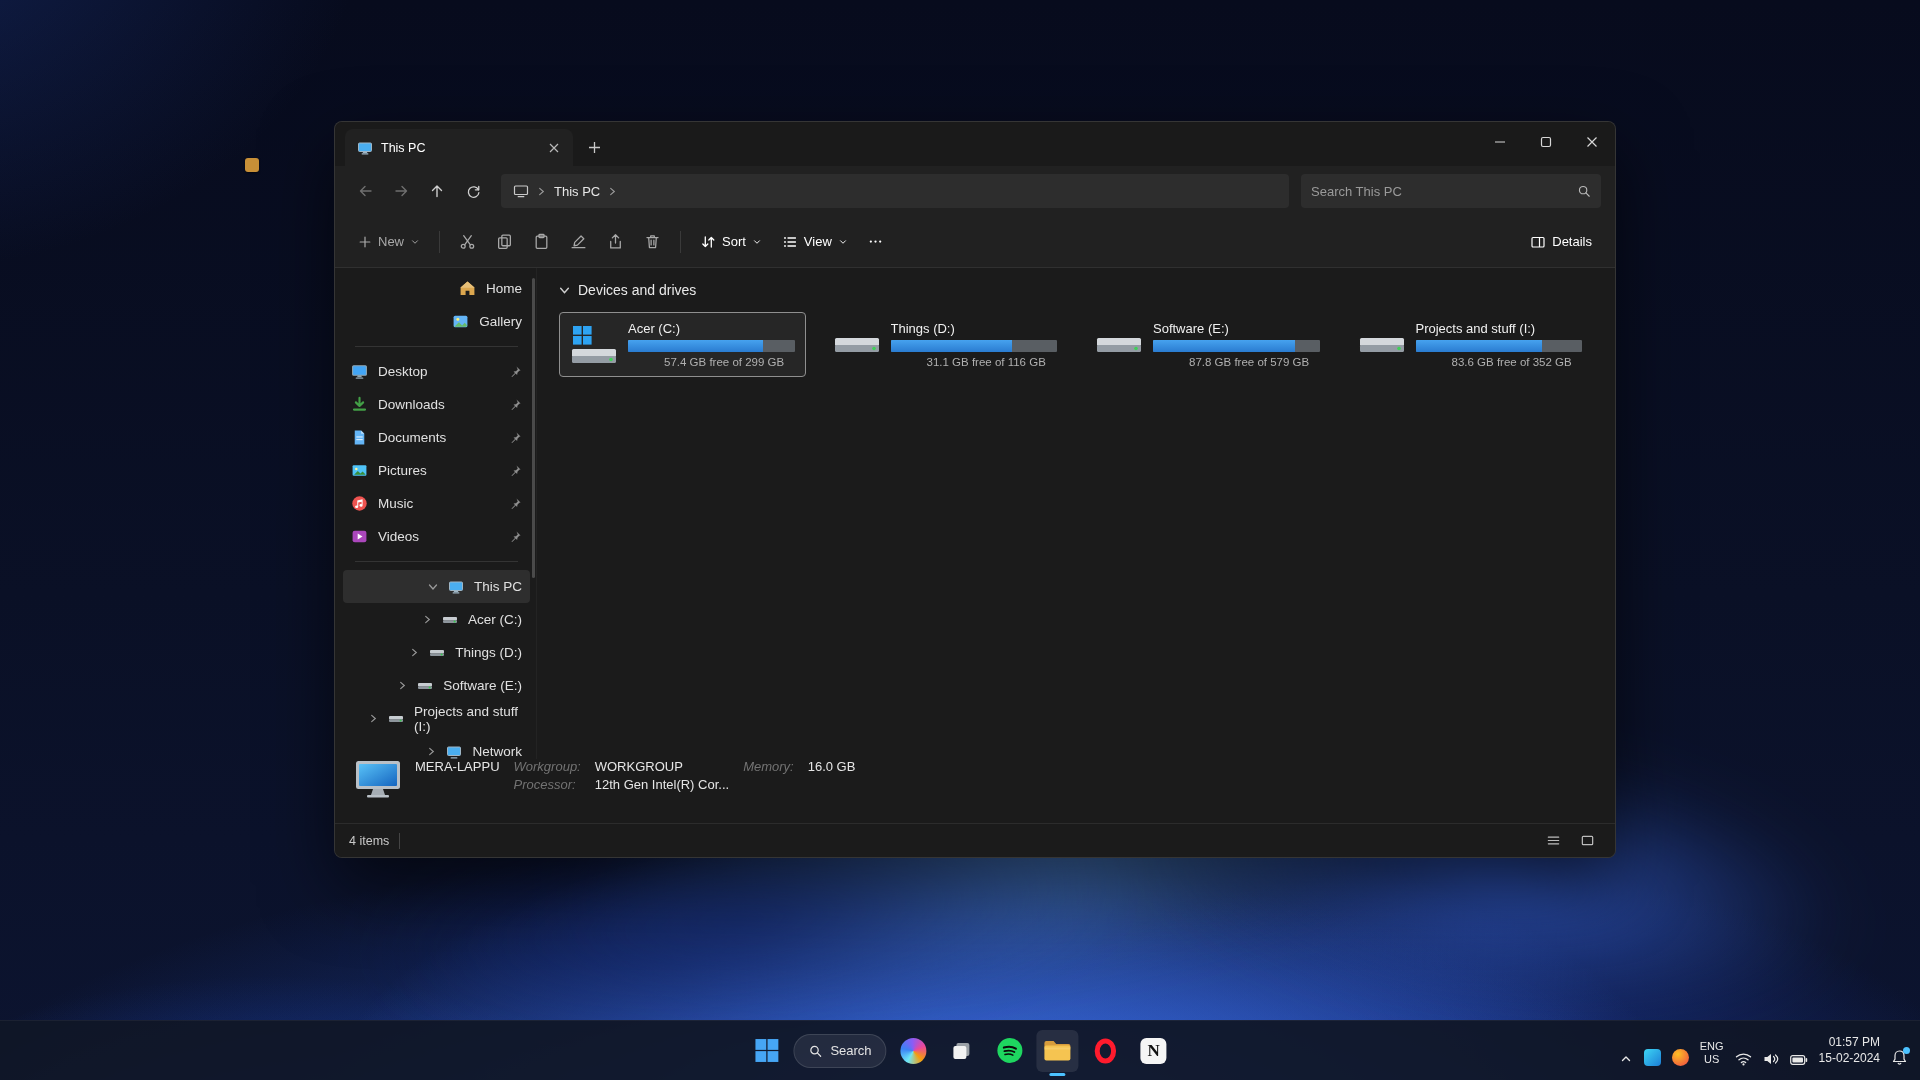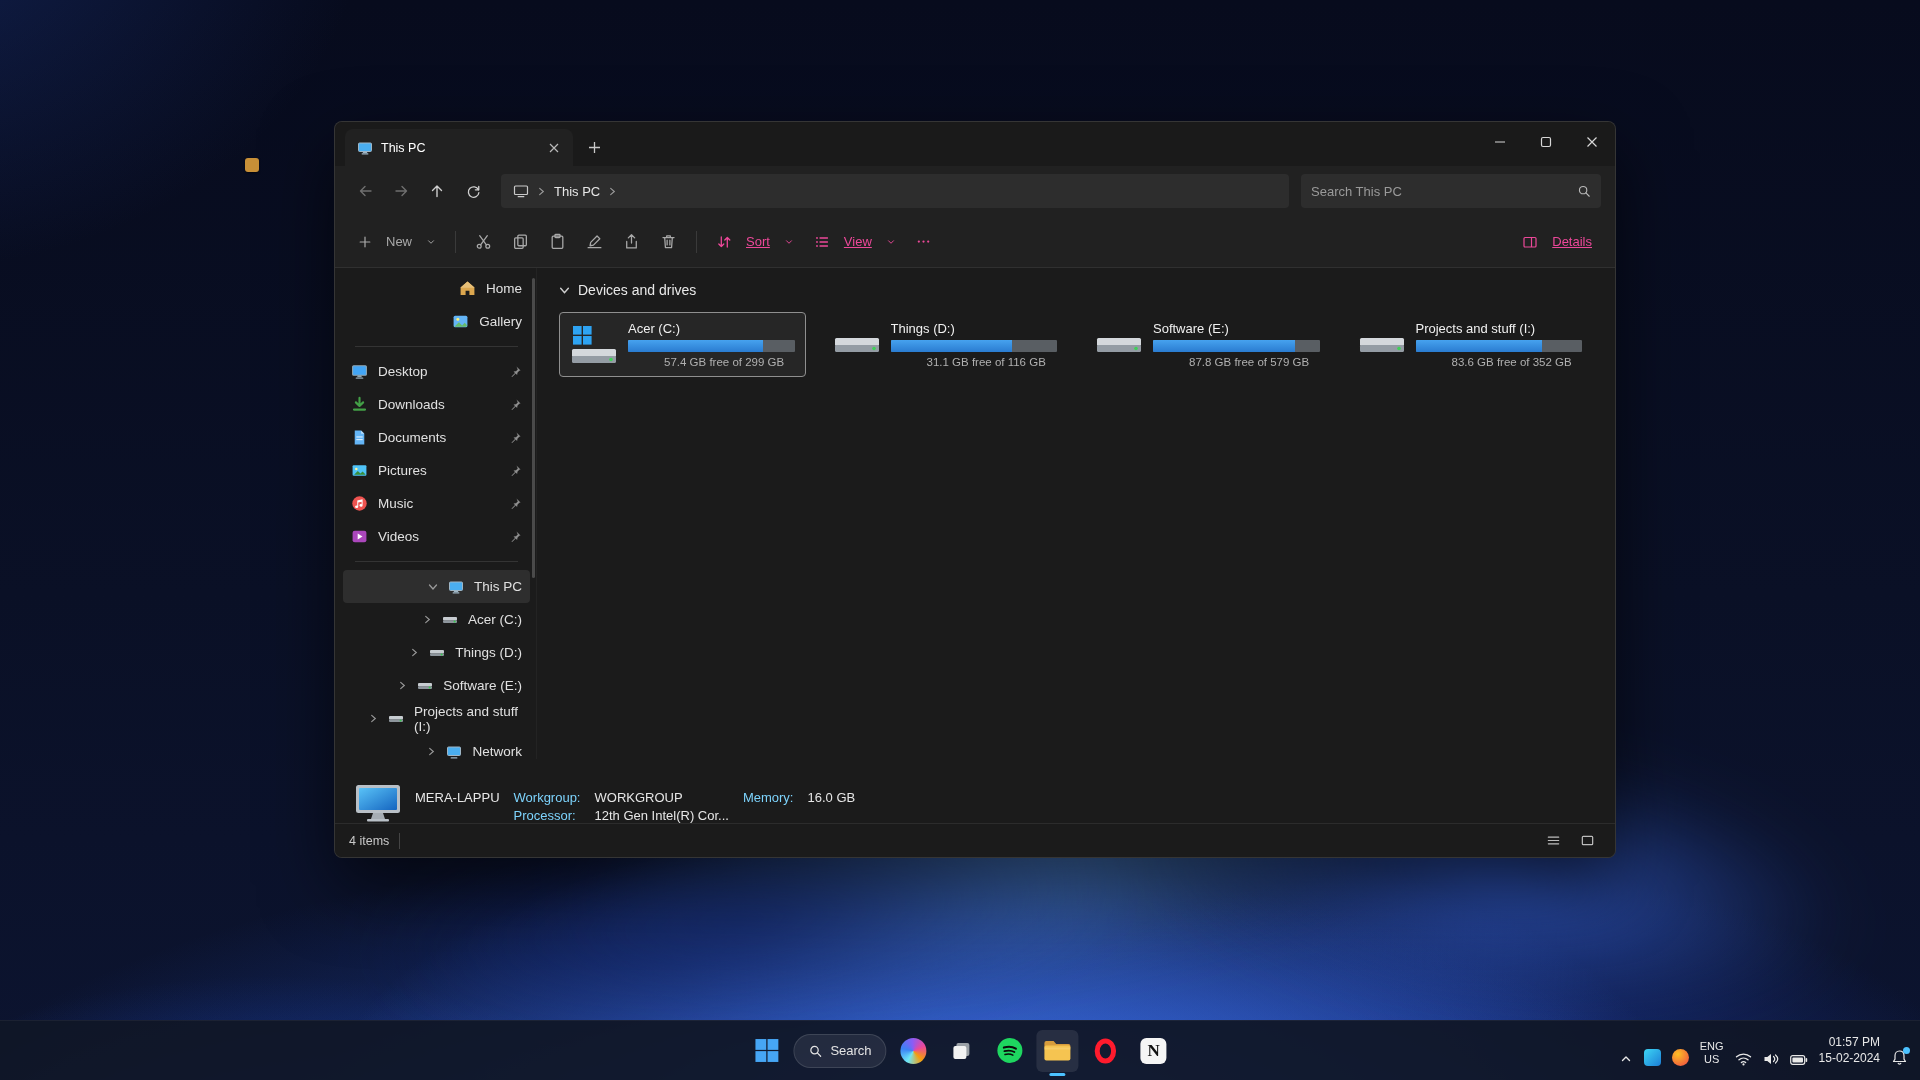--- a/index.html
+++ b/index.html
@@ -46,23 +46,23 @@
     display:flex; align-items:center; gap:8px; padding:0 12px; font-size:13px; }
   .crumb-sep { color:#9a9a9a; display:flex; }
   .searchbox { width:300px; height:34px; background:#2d2d2d; border-radius:4px;
     display:flex; align-items:center; padding:0 10px; gap:8px; }
   .searchbox input { flex:1; background:transparent; border:none; outline:none; color:#e6e6e6;
     font-size:13px; font-family:inherit; }
   .searchbox input::placeholder { color:#9a9a9a; }
 
   .toolbar { height:52px; display:flex; align-items:center; gap:2px; padding:0 14px;
     border-bottom:1px solid rgba(255,255,255,.07); flex:none; }
-  .tbtn { height:34px; border-radius:4px; display:flex; align-items:center; gap:14px;
+  .tbtn { height:34px; border-radius:4px; display:flex; align-items:center; gap:6px;
     padding:0 9px; color:#a9a9a9; font-size:13px; }
-  .tbtn.txt { color:#ec4899;text-decoration:underline; }
+  .tbtn.txt { color:#ffffff; }
   .tb-sep { width:1px; height:22px; background:#3a3a3a; margin:0 8px; }
   .details-btn { margin-left:auto; }
 
   .body { flex:1; min-height:0; display:flex; background:#1b1b1b; }
 
   .sidebar { width:202px; flex:none; padding:4px 6px 0 8px; overflow:hidden; position:relative;
     border-right:1px solid rgba(255,255,255,.04); }
   .side-row { height:33px; display:flex; align-items:center; gap:10px; padding:0 8px;
     border-radius:4px; font-size:13.5px; color:#e0e0e0;justify-content:flex-end; }
   .side-row .pin { margin-left:auto; display:flex; }
@@ -78,25 +78,25 @@
   .drives { display:flex; gap:16px; margin-top:14px; }
   .tile { width:256px; display:flex; gap:10px; align-items:center; padding:8px 10px;
     border:1px solid transparent; border-radius:4px; }
   .tile.selected { border-color:#8f8f8f; background:rgba(255,255,255,.05); }
   .tile-info { flex:1; min-width:0; }
   .tile-name { font-size:13px; color:#f0f0f0; margin-bottom:4px; white-space:nowrap; overflow:hidden; }
   .bar { height:12px; background:#595e63; margin-bottom:4px; border-radius:1px; overflow:hidden; }
   .bar-fill { height:100%; background:linear-gradient(180deg,#46a2ef,#2a7cd1); }
   .tile-free { font-size:11.5px; color:#b0b0b0; white-space:nowrap;margin-left:36px; }
 
-  .infopanel { height:64px; flex:none; background:#1b1b1b; display:flex; align-items:flex-end;
+  .infopanel { height:64px; flex:none; background:#1b1b1b; display:flex; align-items:flex-start;
     gap:14px; padding:0 20px; }
   .info-grid { display:grid; grid-template-columns:auto auto auto auto auto; column-gap:14px;
     row-gap:3px; font-size:13px; align-items:baseline; }
-  .ilabel { color:#7dd3fc; } .ivalue { color:#e6e6e6; }
+  .ilabel { color:#737373;font-style:italic; } .ivalue { color:#e6e6e6; }
 
   .statusbar { height:34px; flex:none; background:#1b1b1b; border-top:1px solid rgba(255,255,255,.08);
     display:flex; align-items:center; padding:0 14px; gap:10px; font-size:12.5px; color:#c9c9c9; }
   .st-sep { width:1px; height:16px; background:#444; }
   .st-views { margin-left:auto; display:flex; gap:6px; }
   .st-view-btn { width:28px; height:26px; display:flex; align-items:center; justify-content:center;
     border-radius:4px; color:#bdbdbd; }
 
   
   .taskbar { position:absolute; left:0; right:0; bottom:0; height:60px;

